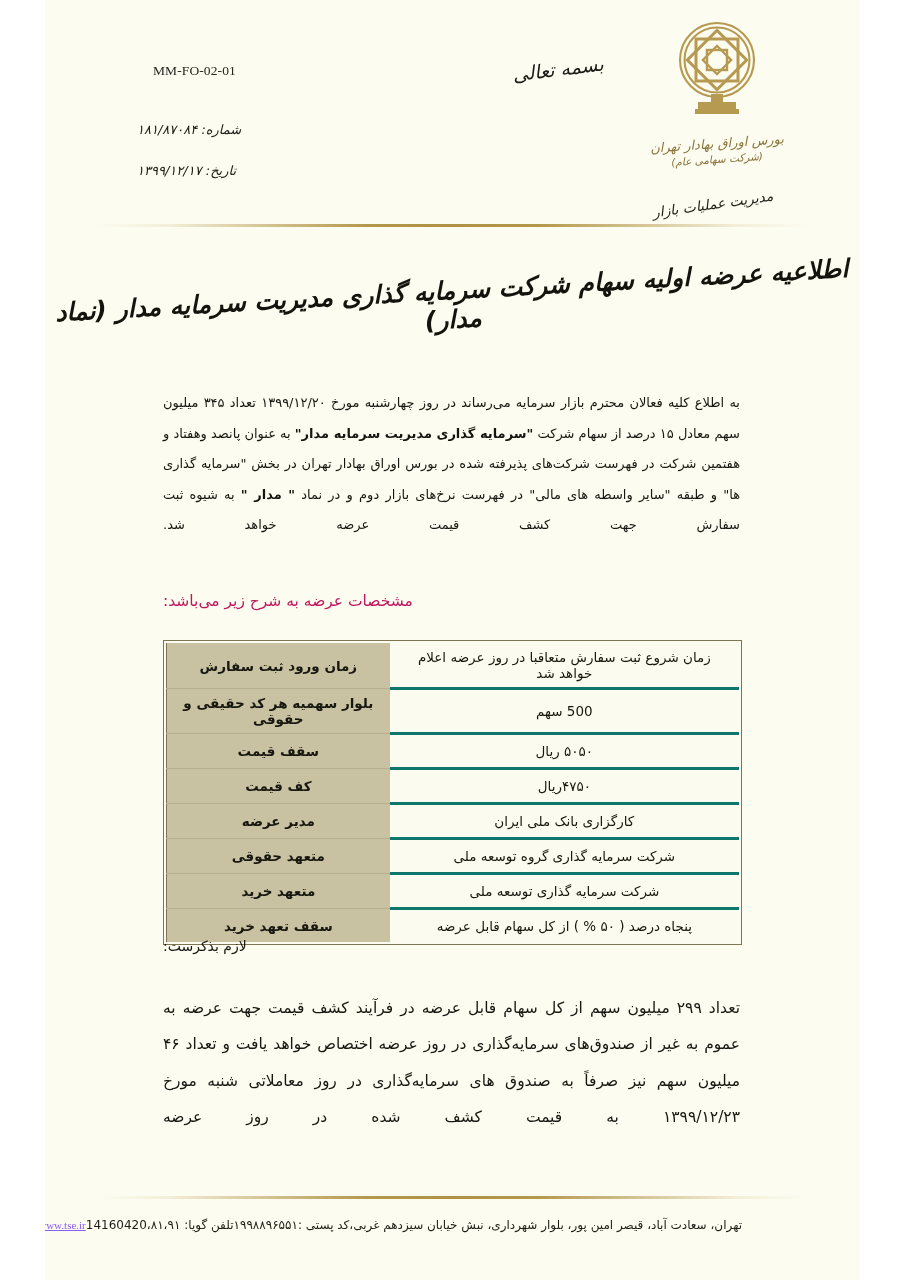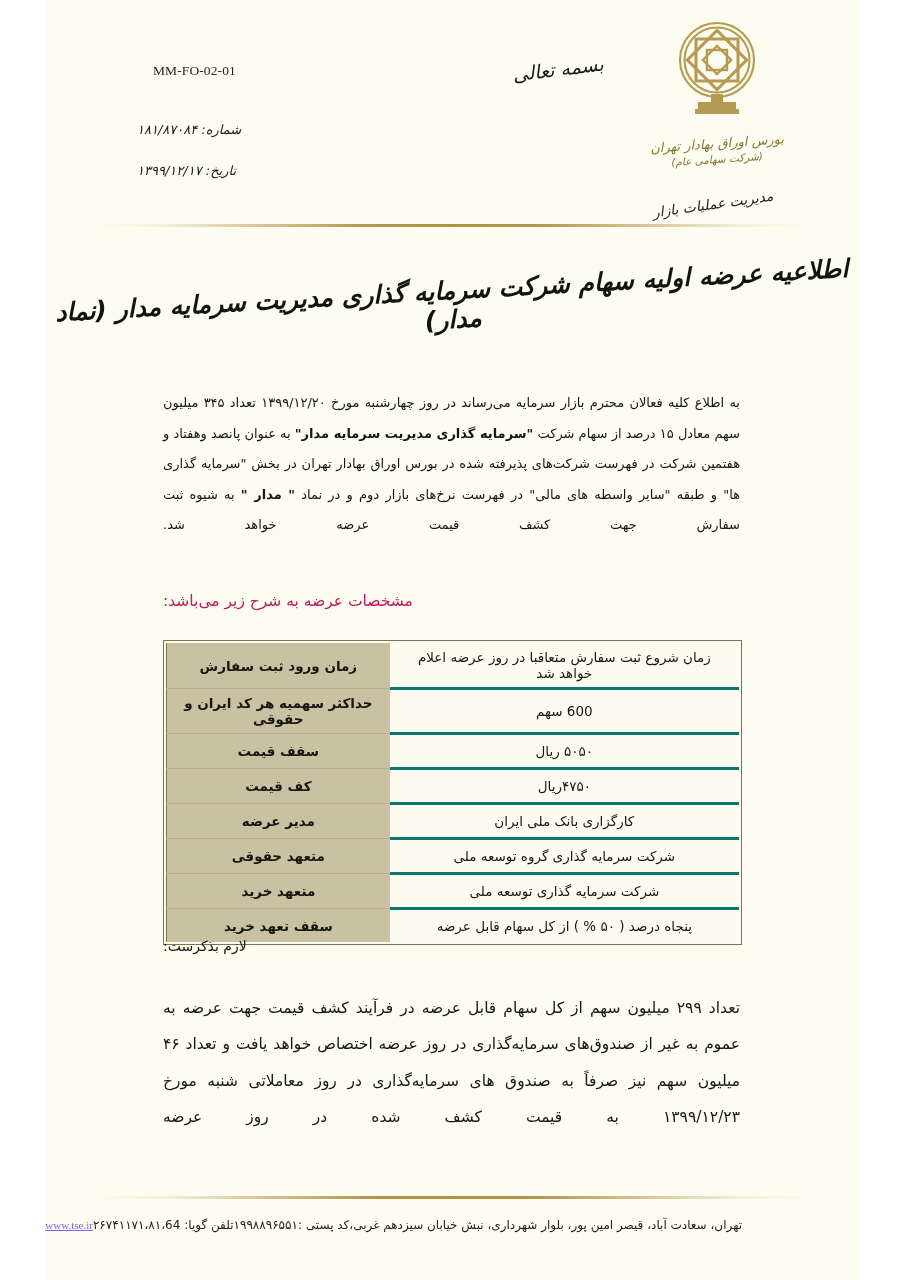--- a/index.html
+++ b/index.html
@@ -322,22 +322,22 @@
   <div class="spec-lead">مشخصات عرضه به شرح زیر می‌باشد:</div>
 
   <div class="spec-table-wrap">
     <table class="spec">
       <tbody>
           <tr>
             <td class="val">زمان شروع ثبت سفارش متعاقبا در روز عرضه اعلام خواهد شد</td>
             <td class="lbl">زمان ورود ثبت سفارش</td>
           </tr>
           <tr>
-            <td class="val">600 سهم</td>
-            <td class="lbl">حداکثر سهمیه هر کد ایران و حقوقی</td>
+            <td class="val">500 سهم</td>
+            <td class="lbl">بلوار سهمیه هر کد حقیقی و حقوقی</td>
           </tr>
           <tr>
             <td class="val">۵۰۵۰ ریال</td>
             <td class="lbl">سقف قیمت</td>
           </tr>
           <tr>
             <td class="val">۴۷۵۰ریال</td>
             <td class="lbl">کف قیمت</td>
           </tr>
           <tr>
@@ -362,17 +362,17 @@
 
   <div class="note-head">لازم بذکرست:</div>
 
   <div class="note-body">تعداد ۲۹۹ میلیون سهم از کل سهام قابل عرضه در فرآیند کشف قیمت جهت عرضه به عموم به غیر از صندوق‌های سرمایه‌گذاری در روز عرضه اختصاص خواهد یافت و تعداد ۴۶ میلیون سهم نیز صرفاً به صندوق های سرمایه‌گذاری در روز معاملاتی شنبه مورخ ۱۳۹۹/۱۲/۲۳ به قیمت کشف شده در روز عرضه</div>
 
   <div class="rule rule-bottom"></div>
 
   <div class="footer">
     <span class="footer-addr">تهران، سعادت آباد، قیصر امین پور، بلوار شهرداری، نبش خیابان سیزدهم غربی،</span>
     <span class="footer-postal">کد پستی :۱۹۹۸۸۹۶۵۵۱</span>
-    <span class="footer-phone">تلفن گویا: ۲۶۷۴۱۱۷۱،۸۱،64</span>
+    <span class="footer-phone">تلفن گویا: 14160420،۸۱،۹۱</span>
     <a class="footer-url" href="#">www.tse.ir</a>
   </div>
 
 </div>
 
 </body></html>

